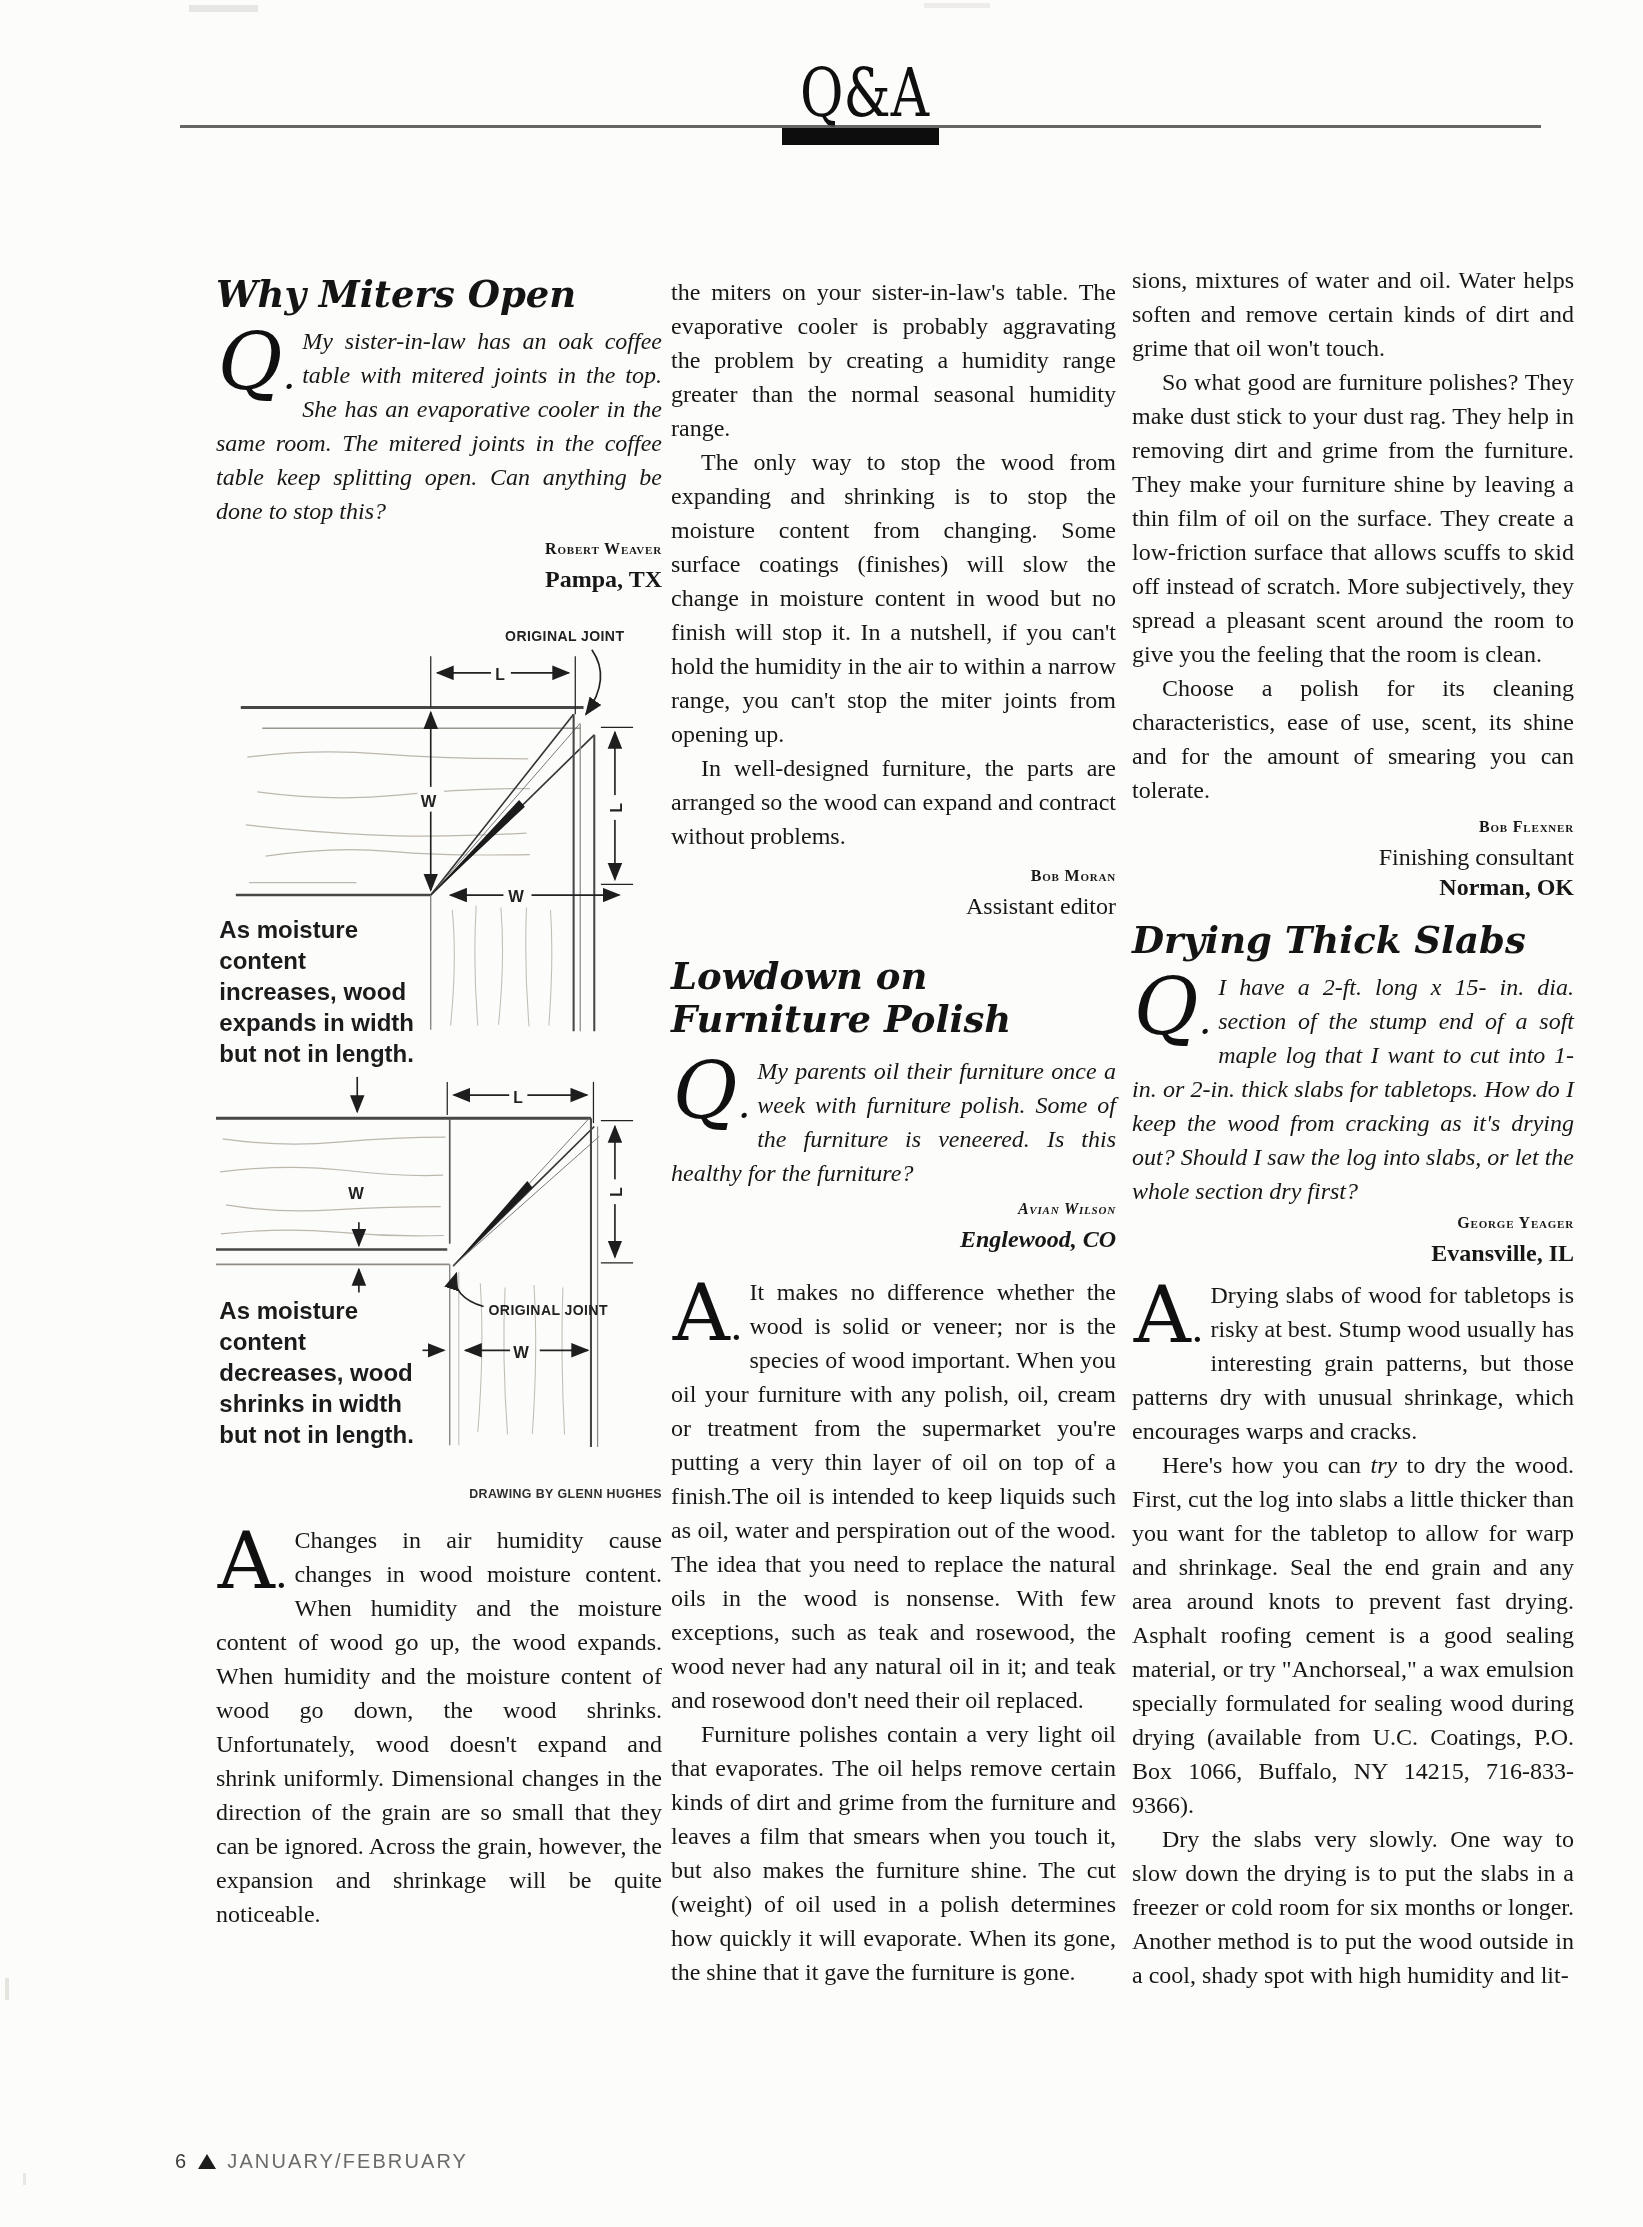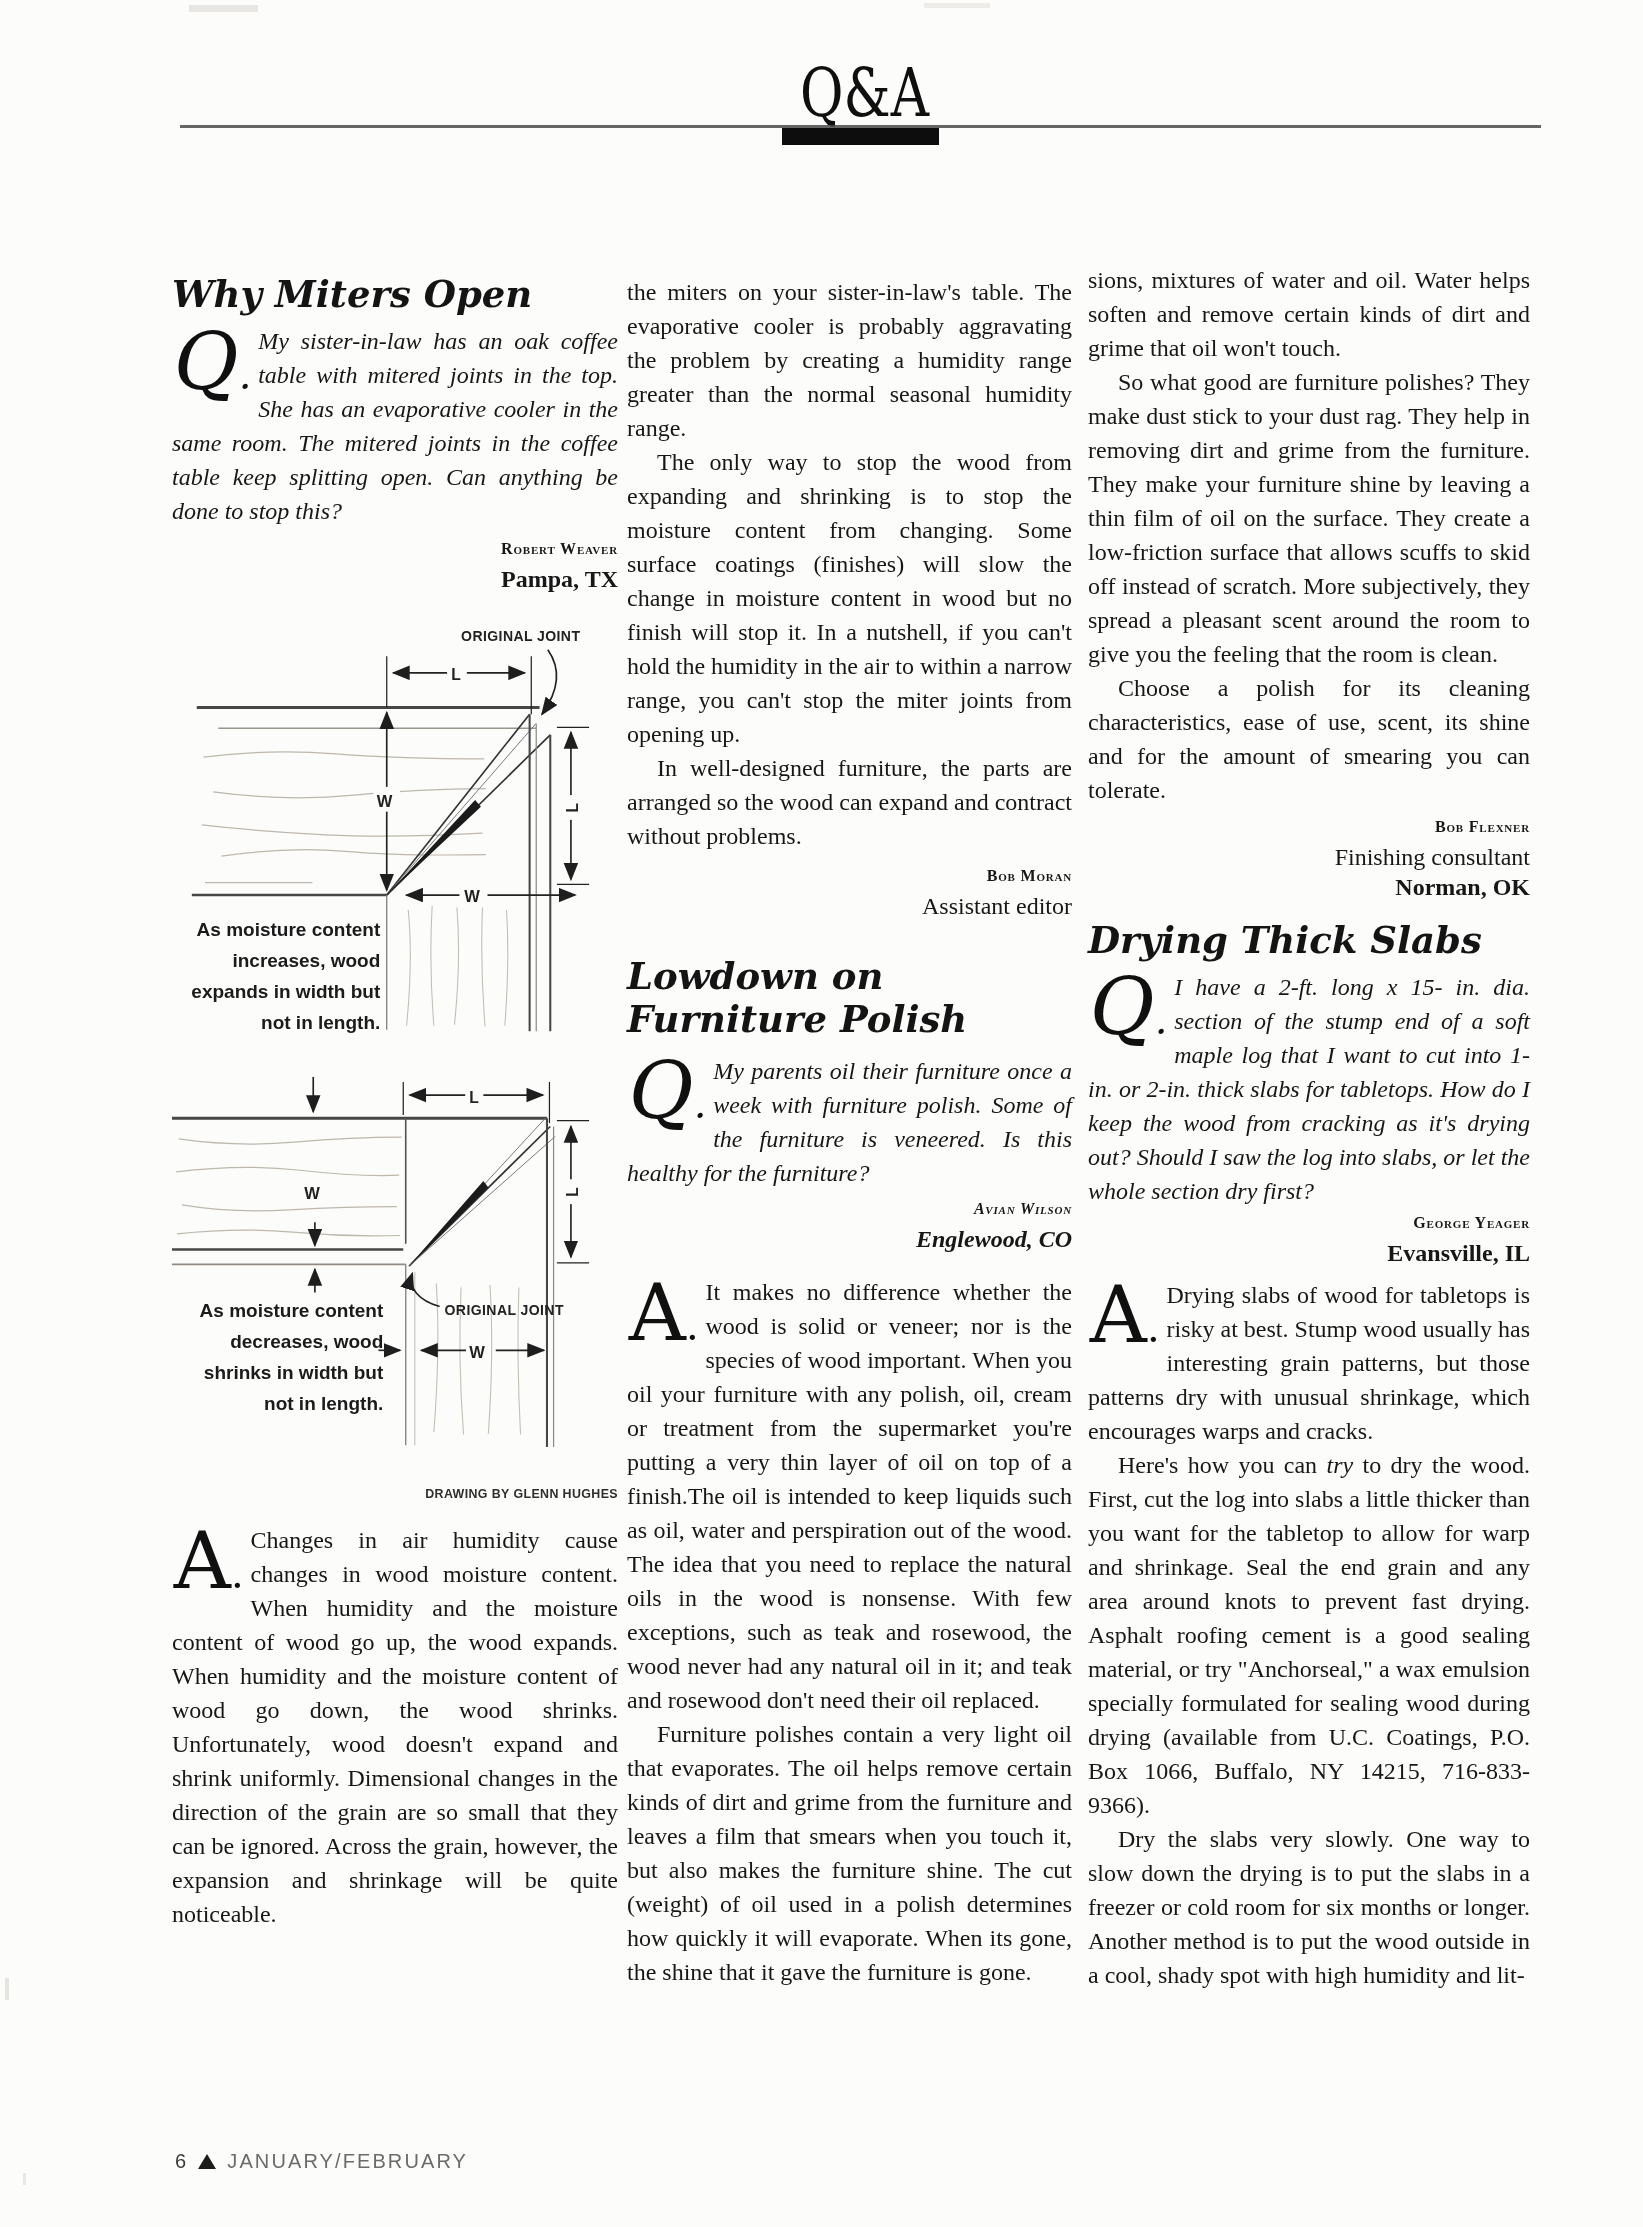--- a/index.html
+++ b/index.html
@@ -4,42 +4,42 @@
 <style>
   html,body{margin:0;padding:0;}
   body{width:1644px;height:2227px;position:relative;background:#fcfcfb;overflow:hidden;
        font-family:"Liberation Serif",serif;color:#171717;}
   .masthead-title{position:absolute;top:60px;left:784px;width:146px;text-align:center;
     font-family:"DejaVu Serif",serif;font-size:68px;line-height:66px;color:#0f0f0f;
     transform:scaleX(.78);}
   .masthead-rule{position:absolute;top:125px;left:180px;width:1361px;height:2.5px;background:#4a4a4a;opacity:.85;}
   .masthead-block{position:absolute;top:128px;left:782px;width:157px;height:16.5px;background:#0d0d0d;}
   .artifact{position:absolute;background:#d6d4cd;}
-  .col{position:absolute;top:273px;}
+  .col{position:absolute;top:273px;margin-left:44px;}
   #col1{left:172px;width:446px;}
   #col2{left:627px;width:445px;top:275px;}
   #col3{left:1088px;width:442px;top:263px;}
   .heading{font-family:"DejaVu Serif",serif;font-style:italic;font-weight:600;
     font-size:37px;line-height:43px;color:#141414;}
   .body{font-size:24px;line-height:34px;text-align:justify;}
   .body p{margin:0;}
   .body p.ind{text-indent:30px;}
   .q-text{font-style:italic;}
   .dropcap{float:left;font-family:"DejaVu Serif",serif;font-size:79px;line-height:63px;
     margin:6.6px 8.3px 0 1.7px;color:#101010;}
   .dropcap .dot{font-size:28px;font-weight:700;margin-left:1.7px;}
   .attr{text-align:right;line-height:31px;}
   .attr-s{line-height:30px;}
   .attr .name{display:block;font-variant:small-caps;font-weight:700;font-size:16px;letter-spacing:0.8px;}
   .attr .sub{display:block;font-weight:700;font-size:24px;}
   .attr .sub.role{font-weight:400;}
   .fig{position:relative;width:446px;}
   .fig svg{position:absolute;left:0;top:0;}
   .caption{position:absolute;font-family:"Liberation Sans",sans-serif;font-weight:700;
-    font-size:19px;line-height:31px;color:#1b1b1b;text-align:right;}
+    font-size:24px;line-height:31px;color:#1b1b1b;}
   .credit{text-align:right;font-family:"Liberation Sans",sans-serif;font-weight:700;
     font-size:12.4px;letter-spacing:0.4px;color:#2e2e2e;}
   .figtext{font-family:"Liberation Sans",sans-serif;font-weight:700;fill:#222;}
   .footer{position:absolute;left:175px;top:2150px;display:flex;align-items:center;gap:11.6px;
     font-family:"Liberation Sans",sans-serif;font-size:20px;letter-spacing:2.1px;color:#6b6b68;}
   .footer .num{color:#3a3a38;letter-spacing:0;}
   .tri{width:0;height:0;border-left:9px solid transparent;border-right:9px solid transparent;
     border-bottom:15.7px solid #1c1c1c;display:inline-block;}
 </style>
 </head>

